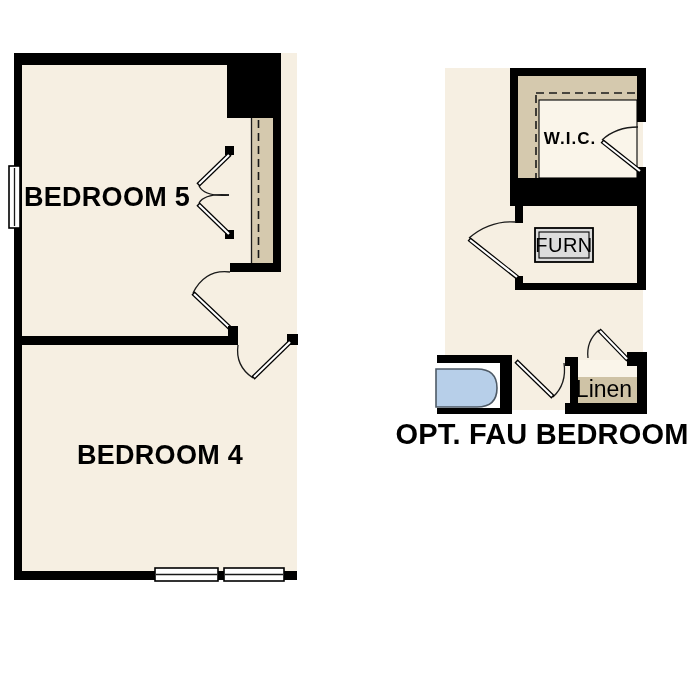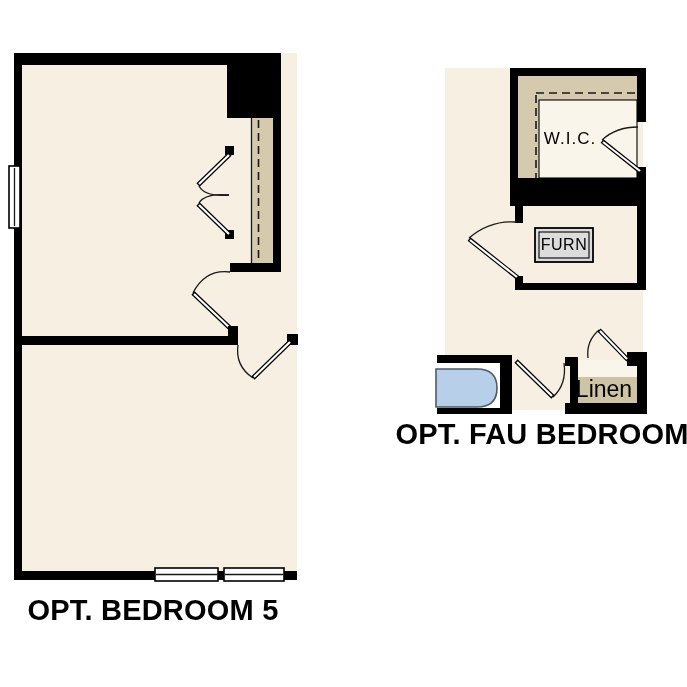--- a/index.html
+++ b/index.html
@@ -3,22 +3,22 @@
 <meta charset="utf-8">
 <style>
   html,body{margin:0;padding:0;background:#fff;}
   .canvas{position:relative;width:687px;height:687px;background:var(--bg,#ffffff);
           font-family:"Liberation Sans",sans-serif;overflow:hidden;}
   .canvas svg{position:absolute;left:0;top:0;}
   .label{position:absolute;transform:translate(-50%,-50%);white-space:nowrap;
          color:var(--text,#000);line-height:1;}
   .room-label{font-weight:bold;font-size:27px;letter-spacing:.3px;}
   .plan-title{font-weight:bold;font-size:29px;letter-spacing:.2px;}
-  .wic-label{font-size:17px;letter-spacing:1px;}
-  .furn-label{font-size:16px;letter-spacing:.5px;}
+  .wic-label{font-size:17px;letter-spacing:1px;font-weight:bold;}
+  .furn-label{font-size:20px;letter-spacing:.5px;}
   .linen-label{font-size:23px;}
   .wall{fill:var(--wall,#000);}
   .floor{fill:var(--floor,#f6efe2);}
   .shelf{fill:var(--shelf,#d5c9ae);}
   .linenshelf{fill:var(--linen_shelf,#cfc3a6);}
   .inner{fill:var(--closet_inner,#faf5ea);}
   .arc{fill:none;stroke:var(--line,#1a1a1a);stroke-width:1.3;}
   .thin{stroke:var(--line,#1a1a1a);stroke-width:1.3;}
   .dash{stroke:var(--line,#1a1a1a);stroke-width:1.6;stroke-dasharray:8 5;fill:none;}
   .panel-b{stroke:var(--wall,#000);stroke-width:4.6;}
@@ -134,20 +134,21 @@
     <rect class="wall" x="637" y="352" width="10" height="62"></rect>
     <rect class="wall" x="565" y="403" width="82" height="11"></rect>
     <g>
       <path class="arc" d="M 588 358 Q 586 341 599 330"></path>
       <line class="panel-b" x1="628" y1="360" x2="599" y2="330"></line>
       <line class="panel-w" x1="627" y1="359" x2="600" y2="331"></line>
     </g>
   </g>
 </svg>
 
-<div class="label plan-title" style="left:153px; top:610px;">OPT. BEDROOM 5</div>
+<div class="label room-label" style="left:107px; top:197px;">BEDROOM 5</div>
+<div class="label room-label" style="left:160px; top:455px;">BEDROOM 4</div>
 
 <div class="label wic-label" style="left:570px; top:138px;">W.I.C.</div>
 <div class="label furn-label" style="left:564px; top:245px;">FURN</div>
 <div class="label linen-label" style="left:604px; top:389px;">Linen</div>
 <div class="label plan-title" style="left:542px; top:434px;">OPT. FAU BEDROOM</div>
 
 </div>
 
 </body></html>

